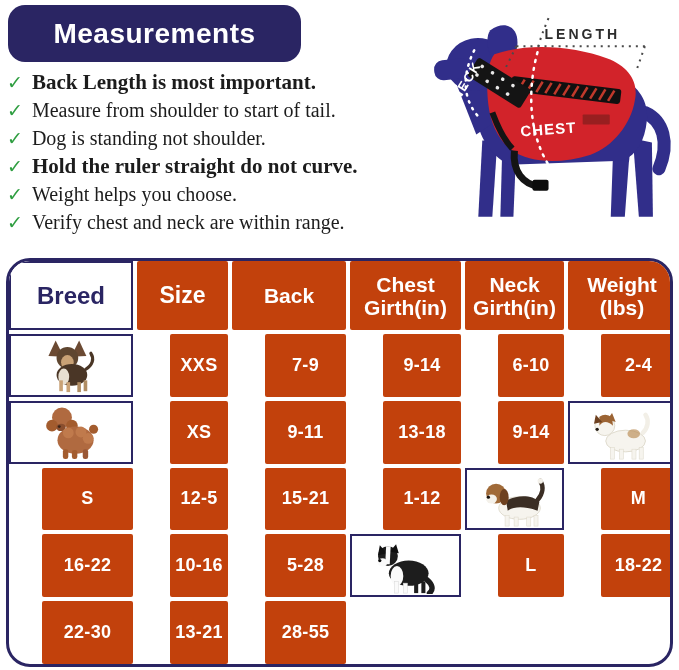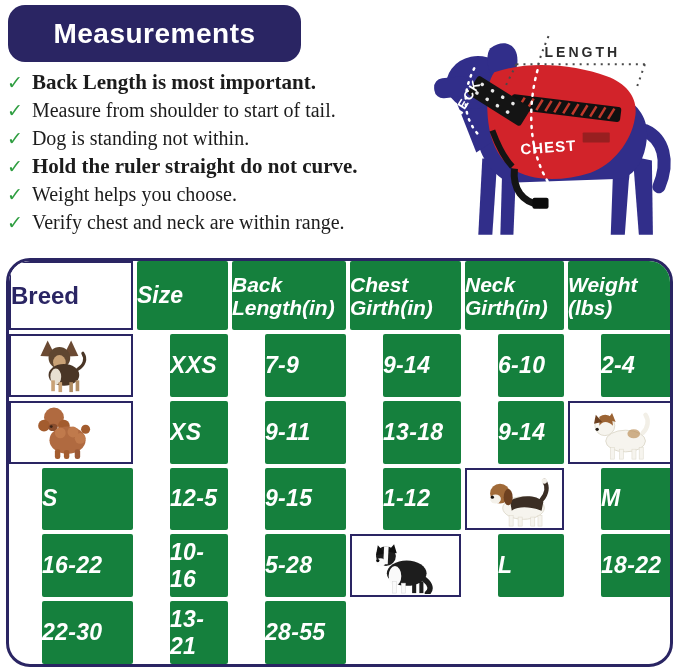--- a/index.html
+++ b/index.html
@@ -21,42 +21,42 @@
     list-style:none; display:flex; flex-direction:column; gap:6px;
   }
   .checklist li{
     display:flex; align-items:baseline; gap:9px;
     font-family:"Liberation Serif", serif; font-size:20px; line-height:22px; color:#1c1c1c;
   }
   .checklist li.b{ font-weight:bold; font-size:21px; }
   .check{ color:#2f9e41; font-family:"DejaVu Sans", sans-serif; font-size:19px; font-weight:bold; flex:0 0 auto; }
 
   
-  .diagram{ position:absolute; left:398px; top:20px; width:281px; height:234px; }
+  .diagram{ position:absolute; left:398px; top:2px; width:281px; height:234px; }
   .diagram svg{ width:100%; height:100%; display:block; }
   .neck-label,.chest-label{ fill:#ffffff; font-weight:bold; font-family:"Liberation Sans",sans-serif; }
   .length-label{ fill:#2d2d2d; font-weight:bold; font-family:"Liberation Sans",sans-serif; letter-spacing:3px; }
 
   
   .size-table{
     position:absolute; left:6px; top:258px; width:667px; height:409px;
     background:#ffffff; border:3px solid #2a2563; border-radius:24px; overflow:hidden;
     display:grid;
     grid-template-columns:124px 91px 114px 111px 99px 1fr;
     grid-template-rows:69px repeat(5, 1fr);
     gap:4px;
   }
-  .cell{ display:flex; flex-direction:column; align-items:flex-start; justify-content:center; }
-  .navy{ background:#15803d; color:#ffffff; border-radius:2px;font-style:italic; }
+  .cell{ display:flex; flex-direction:column; align-items:center; justify-content:center; }
+  .navy{ background:#c2410c; color:#ffffff; border-radius:2px; }
   .head div{ font-weight:bold; font-size:21px; line-height:23px; text-align:center; }
   .head.one div{ font-size:23px; }
   .breed-cell{ background:#ffffff; border:2.5px solid #2a2563; }
   .breed-head{ background:#ffffff; border:2.5px solid #2a2563; color:#2a2563; }
   .breed-head div{ font-weight:bold; font-size:24px; }
-  .val{ font-weight:bold; font-size:23px; letter-spacing:.3px;margin-left:33px; }
+  .val{ font-weight:bold; font-size:18px; letter-spacing:.3px;margin-left:33px; }
   .dogpic{ width:104px; height:56px; display:block; }
 </style>
 </head>
 <body>
 
 <div class="canvas">
 
   <div class="title-badge">
     <span>Measurements</span>
   </div>
@@ -65,21 +65,21 @@
     <li class="b">
       <span class="check">✓</span>
       <span>Back Length is most important.</span>
     </li>
     <li>
       <span class="check">✓</span>
       <span>Measure from shoulder to start of  tail.</span>
     </li>
     <li>
       <span class="check">✓</span>
-      <span>Dog is standing not within.</span>
+      <span>Dog is standing not shoulder.</span>
     </li>
     <li class="b">
       <span class="check">✓</span>
       <span>Hold the ruler straight do not curve.</span>
     </li>
     <li>
       <span class="check">✓</span>
       <span>Weight helps you choose.</span>
     </li>
     <li>
@@ -155,21 +155,20 @@
 
     <div class="cell head breed-head">
       <div>Breed</div>
     </div>
     <div class="cell head navy one">
       <div>Size</div>
       <div></div>
     </div>
     <div class="cell head navy">
       <div>Back</div>
-      <div>Length(in)</div>
     </div>
     <div class="cell head navy">
       <div>Chest</div>
       <div>Girth(in)</div>
     </div>
     <div class="cell head navy">
       <div>Neck</div>
       <div>Girth(in)</div>
     </div>
     <div class="cell head navy">
@@ -231,21 +230,21 @@
         <circle cx="27.5" cy="28" r="1.8" fill="#221a14"></circle>
         <rect x="42" y="48" width="4.5" height="13" fill="#f6f4ee" stroke="#ddd8ca" stroke-width=".6"></rect>
         <rect x="52" y="50" width="4.5" height="11" fill="#f6f4ee" stroke="#ddd8ca" stroke-width=".6"></rect>
         <rect x="66" y="50" width="4.5" height="11" fill="#f6f4ee" stroke="#ddd8ca" stroke-width=".6"></rect>
         <rect x="74" y="48" width="4.5" height="13" fill="#f6f4ee" stroke="#ddd8ca" stroke-width=".6"></rect>
         <ellipse cx="68" cy="33" rx="7" ry="5" fill="#b98a52" opacity=".65"></ellipse>
       </svg>
     </div>
     <div class="cell navy val">S</div>
     <div class="cell navy val">12-5</div>
-    <div class="cell navy val">9-15</div>
+    <div class="cell navy val">15-21</div>
     <div class="cell navy val">1-12</div>
 
     <div class="cell breed-cell">
       <svg class="dogpic" viewBox="0 0 110 62">
         <path d="M80,32 C86,25 87,17 83,11" stroke="#3b2e24" stroke-width="5" fill="none" stroke-linecap="round"></path>
         <circle cx="83" cy="11" r="3" fill="#f4f1ea"></circle>
         <ellipse cx="60" cy="41" rx="23" ry="12.5" fill="#f6f4ee" stroke="#ddd8ca" stroke-width="1"></ellipse>
         <path d="M45,33 C57,26 74,26 82,34 L80,44 C67,39 53,39 47,44 Z" fill="#3b2e24"></path>
         <circle cx="34" cy="25" r="11" fill="#a06a38"></circle>
         <ellipse cx="29" cy="31" rx="6" ry="5" fill="#f4f1ea"></ellipse>

